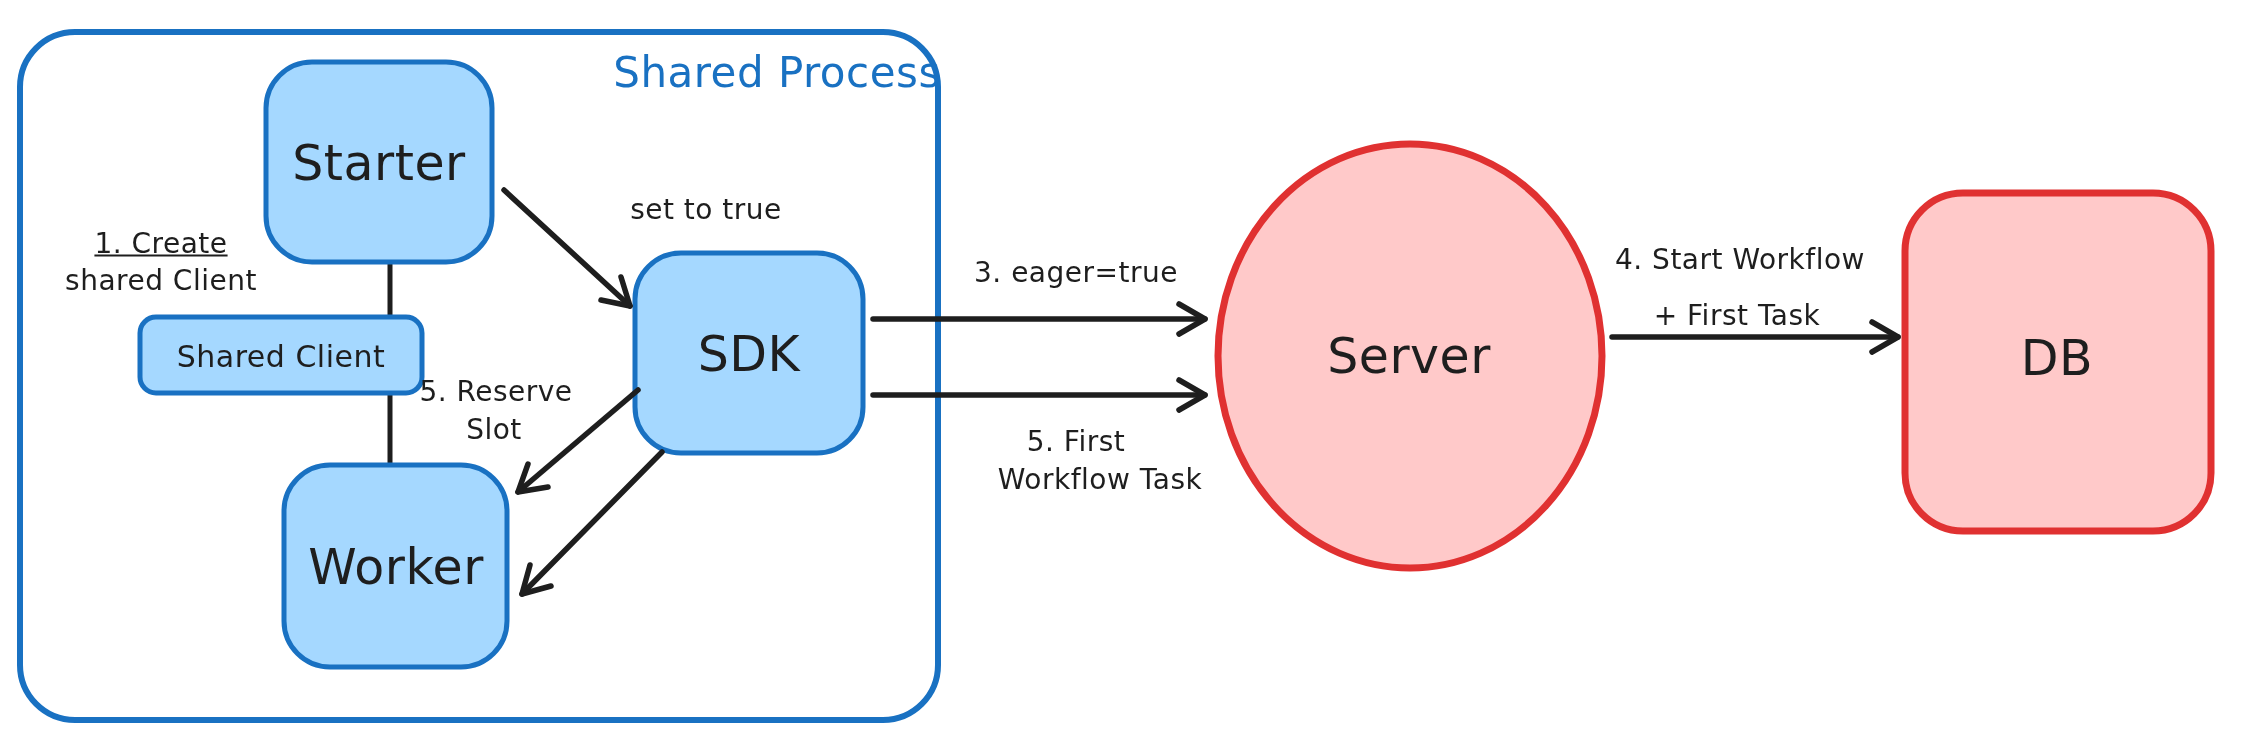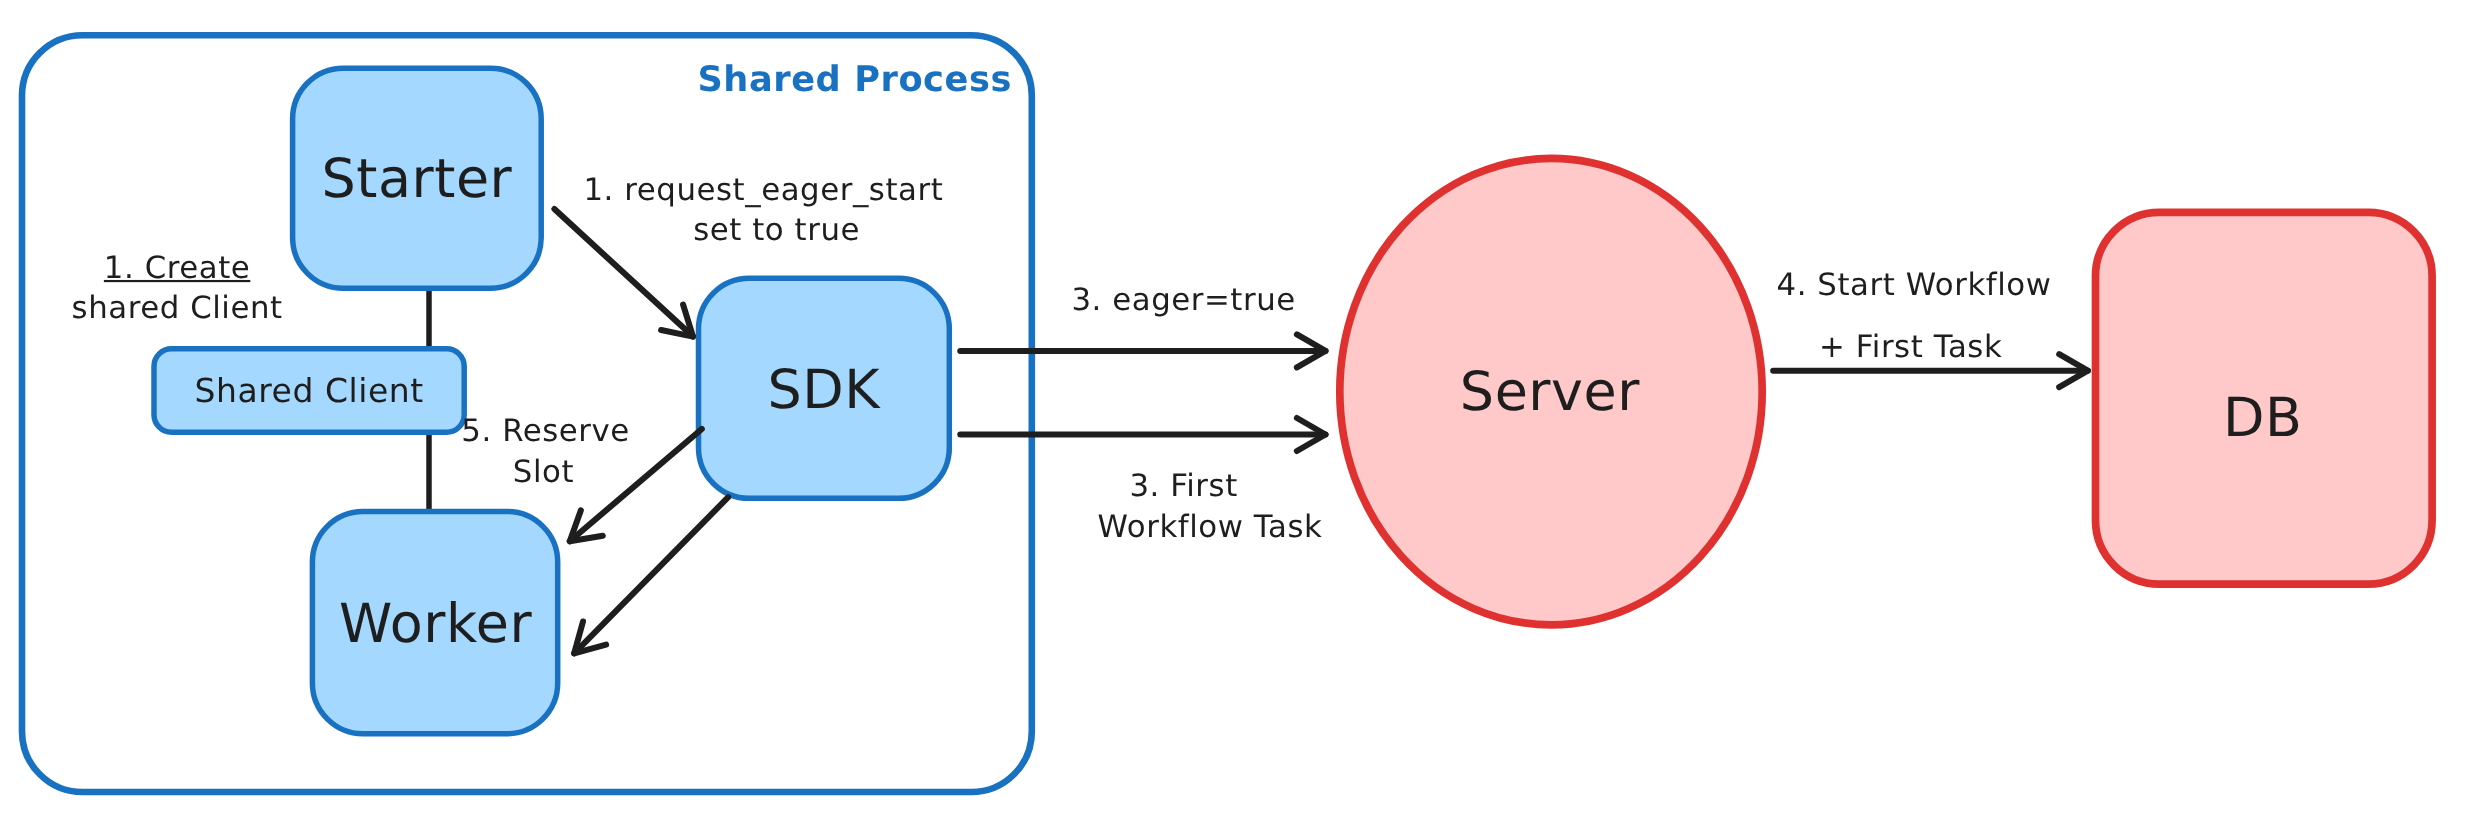--- a/index.html
+++ b/index.html
@@ -60,23 +60,23 @@
     position: absolute;
     transform: translate(-50%, -50%);
     white-space: nowrap;
     color: var(--ink, #1e1e1e);
     letter-spacing: 0.5px;
   }
   .node-label   { font-size: 49px; }
   .small-label  { font-size: 30px; }
   .annotation   { font-size: 28px; }
   .frame-label  {
-    font-size: 32px;
+    font-size: 42px;
     color: var(--blue-stroke, #1971c2);
-    font-weight: 700;
+    font-weight: 400;
     text-align: center;
   }
 </style>
 </head>
 <body>
 
 <div id="canvas">
 
   <svg id="diagram-svg" width="2248" height="754" viewBox="0 0 2248 754">
 
@@ -124,33 +124,32 @@
     </g>
   </svg>
 
   <div class="t frame-label" style="left:777px; top:72px;">Shared Process</div>
 
   <div class="t node-label" style="left:379px; top:163px;">Starter</div>
   <div class="t small-label" style="left:281px; top:356px;">Shared Client</div>
   <div class="t node-label" style="left:396px; top:567px;">Worker</div>
   <div class="t node-label" style="left:749px; top:354px;">SDK</div>
   <div class="t node-label" style="left:1409px; top:356px;">Server</div>
-  <div class="t node-label" style="left:2057px; top:380px;text-align:right;">DB</div>
+  <div class="t node-label" style="left:2057px; top:358px;text-align:right;">DB</div>
 
   <div class="t annotation" style="left:161px; top:243px;text-decoration:underline;">1. Create</div>
   <div class="t annotation" style="left:161px; top:280px;">shared Client</div>
 
-  <div class="t annotation" style="left:694px; top:172px;">1. request_eager_start</div>
   <div class="t annotation" style="left:706px; top:209px;">set to true</div>
 
   <div class="t annotation" style="left:496px; top:391px;">5. Reserve</div>
   <div class="t annotation" style="left:494px; top:429px;">Slot</div>
 
   <div class="t annotation" style="left:1076px; top:272px;">3. eager=true</div>
 
-  <div class="t annotation" style="left:1076px; top:441px;">3. First</div>
+  <div class="t annotation" style="left:1076px; top:441px;">5. First</div>
   <div class="t annotation" style="left:1100px; top:479px;">Workflow Task</div>
 
   <div class="t annotation" style="left:1740px; top:259px;">4. Start Workflow</div>
   <div class="t annotation" style="left:1737px; top:315px;">+ First Task</div>
 
 
 </div>
 
 </body></html>

